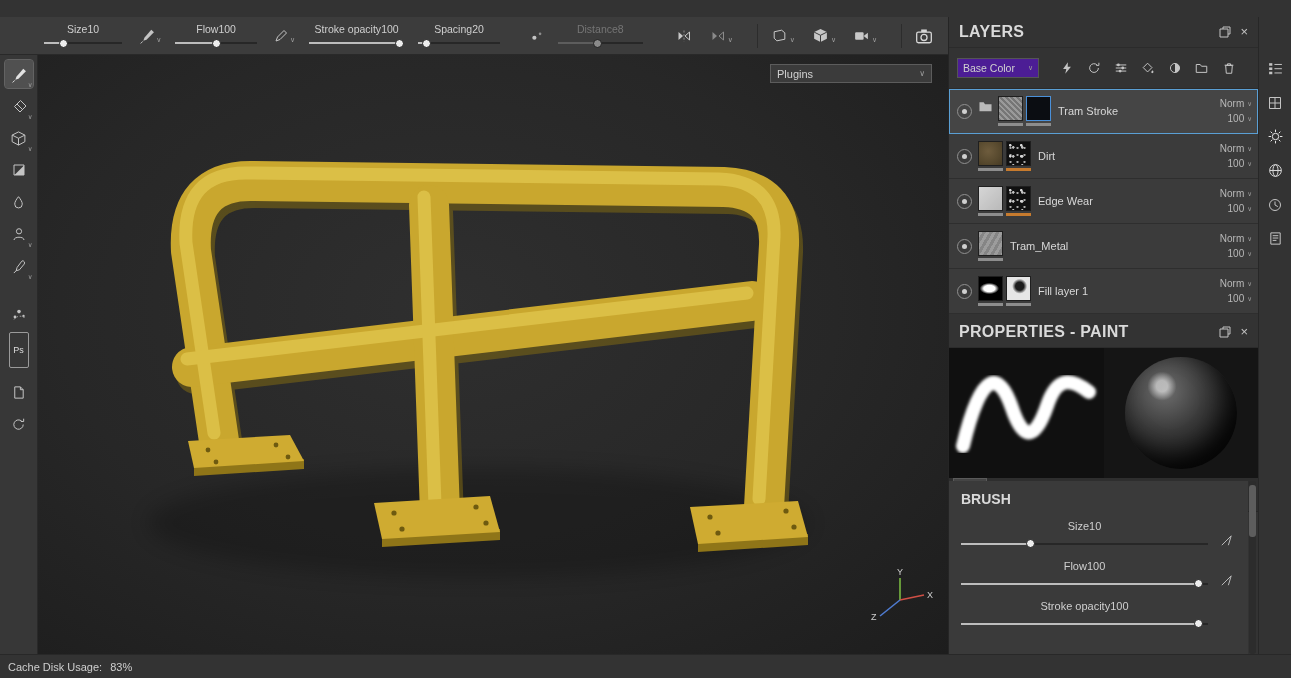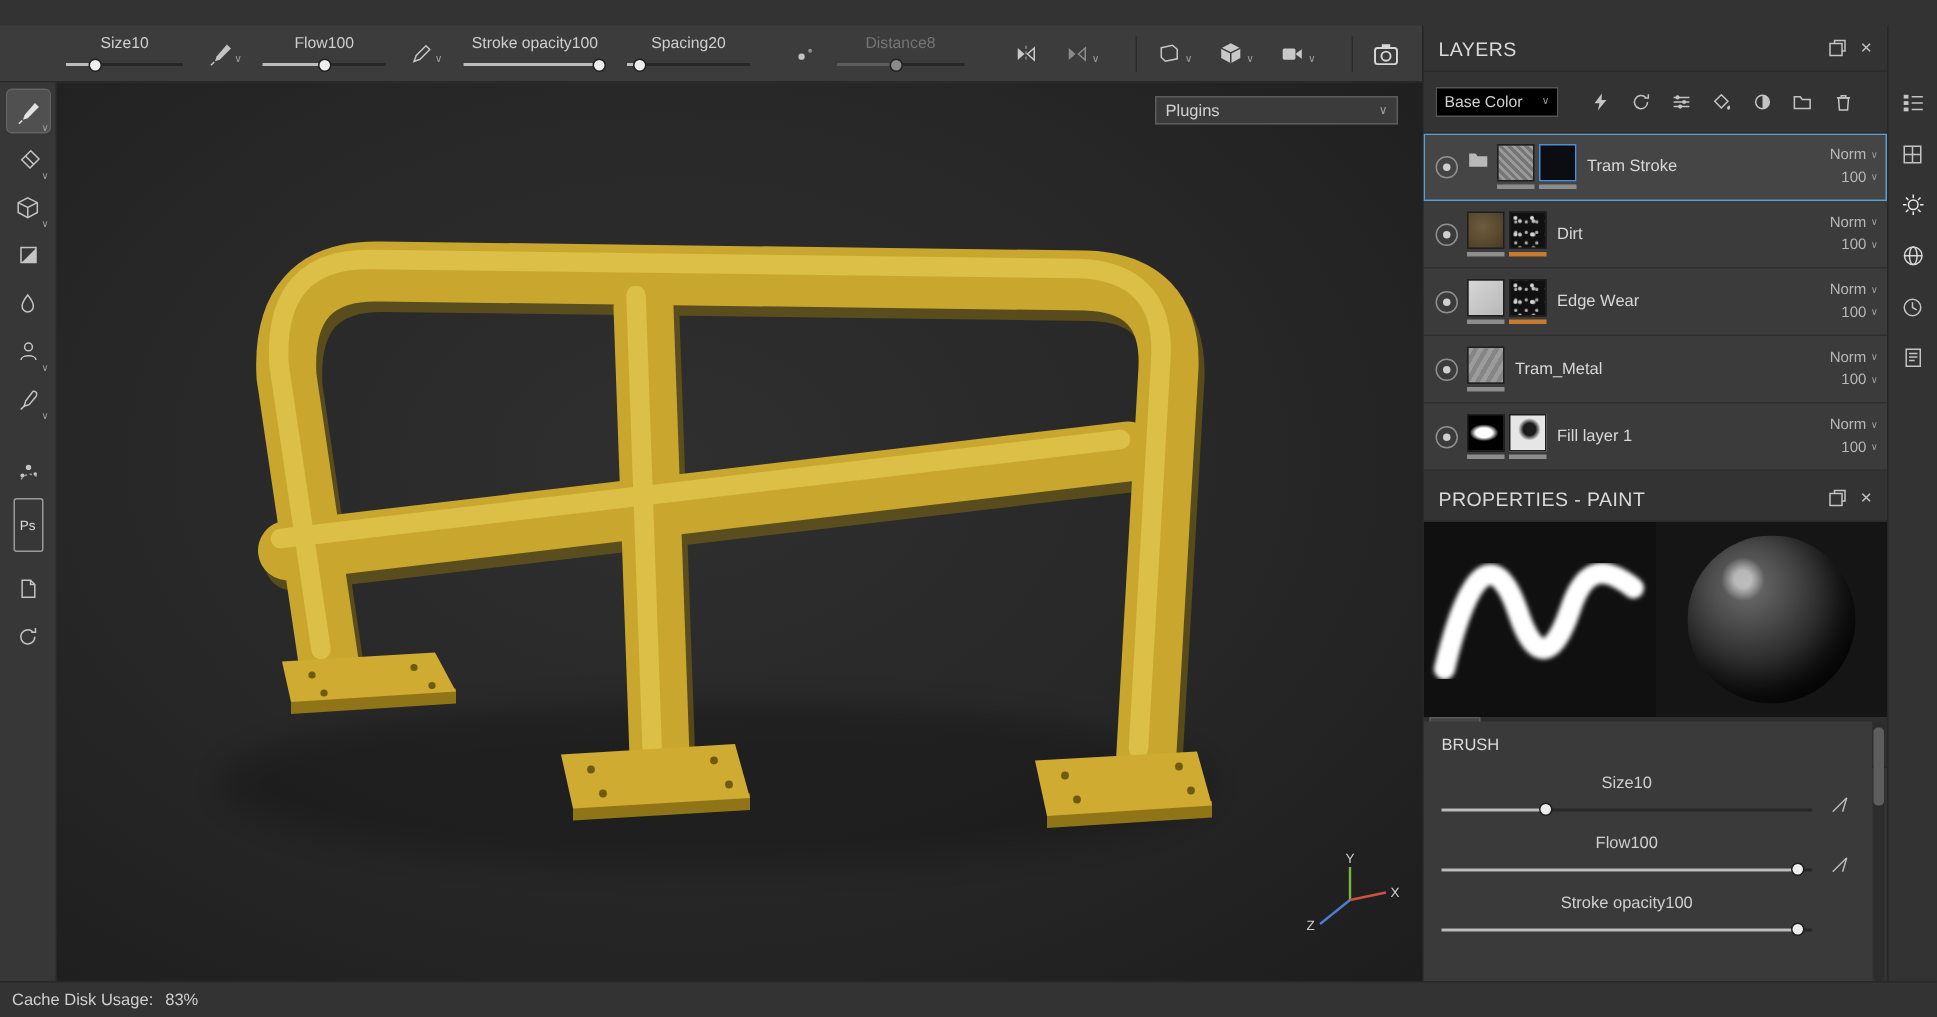--- a/index.html
+++ b/index.html
@@ -47,27 +47,27 @@
   .material-dd{position:absolute;top:9px;right:16px;width:162px;height:19px;background:#3b3b3b;
     border:1px solid #5c5c5c;display:flex;align-items:center;justify-content:space-between;
     padding:0 6px;font-size:11px;color:#d2d2d2}
   .material-dd .chev{font-size:8px}
   .gizmo{position:absolute;right:14px;bottom:26px}
 
   
   .rightpanels{position:absolute;left:948px;top:17px;width:310px;bottom:24px;background:#333;
     border-left:1px solid #252525}
   .panel-header{height:31px;display:flex;align-items:center;padding:0 10px;border-bottom:1px solid #2b2b2b}
-  .panel-title{font-weight:normal;font-size:13px;color:#dadada;letter-spacing:.3px;flex:1}
+  .panel-title{font-weight:bold;font-size:16px;color:#dadada;letter-spacing:.3px;flex:1}
   .ph-icons{display:flex;align-items:center;gap:9px}
   .ph-close{font-size:13px;color:#c4c4c4;line-height:12px}
 
   .layers-panel{position:absolute;top:0;left:0;right:0;height:300px}
   .channel-row{height:41px;display:flex;align-items:center;padding:0 8px;gap:7px;border-bottom:1px solid #2b2b2b}
-  .channel-dd{width:82px;height:20px;background:#000000;border:1px solid #555;display:flex;align-items:center;
+  .channel-dd{width:82px;height:20px;background:#4c1d95;border:1px solid #555;display:flex;align-items:center;
     justify-content:space-between;padding:0 5px;font-size:10.5px;color:#d0d0d0}
   .layer-actions{display:flex;align-items:center;gap:10px;margin-left:12px}
   .layer-actions .act{width:17px;height:17px;display:flex;align-items:center;justify-content:center}
 
   .layer-list{position:absolute;top:72px;left:0;right:0;bottom:0;overflow:hidden}
   .layer-row{height:45px;background:#3b3b3b;border-bottom:1px solid #2e2e2e;display:flex;align-items:center;
     padding:0 6px 0 4px;position:relative}
   .layer-row.selected{background:#454545;outline:1px solid #5a9fd4;outline-offset:-1px}
   .vis{width:15px;height:15px;border:1px solid #8f8f8f;border-radius:50%;display:flex;align-items:center;
     justify-content:center;margin:0 6px 0 4px;flex:none}
@@ -101,21 +101,21 @@
   .stroke-preview{width:50%;background:#101010;position:relative;overflow:hidden}
   .material-preview{width:50%;background:#151515;display:flex;align-items:center;justify-content:center;overflow:hidden}
   .sphere{width:112px;height:112px;border-radius:50%;
     background:radial-gradient(circle at 33% 26%, rgba(255,255,255,.55) 0 5%, transparent 13%),
                radial-gradient(circle at 36% 30%, #6e6e6e 0%, #3a3a3a 38%, #121212 72%, #060606 100%);
     box-shadow:inset -10px -12px 22px rgba(0,0,0,.65)}
   .props-tabs{height:34px;background:#2e2e2e;display:flex;align-items:stretch;padding-left:4px;border-bottom:1px solid #262626}
   .ptab{width:34px;display:flex;align-items:center;justify-content:center}
   .ptab.active{background:#454545;outline:1px solid #5a5a5a;outline-offset:-1px}
   .props-body{position:absolute;top:164px;left:0;right:10px;bottom:0;background:#3a3a3a;padding:10px 14px 0 12px}
-  .section-title{font-weight:normal;font-size:11px;color:#dadada;margin-bottom:14px}
+  .section-title{font-weight:bold;font-size:14px;color:#dadada;margin-bottom:14px}
   .prop-slider{margin-bottom:13px;position:relative;padding-right:26px}
   .prop-slider .srow{margin-bottom:7px;font-size:11px}
   .prop-slider .sideic{position:absolute;right:0;top:12px}
   .vscroll{position:absolute;right:2px;top:164px;bottom:0;width:7px;background:#2c2c2c;border-radius:3px}
   .vthumb{position:absolute;left:0;width:7px;top:4px;height:52px;background:#5d5d5d;border-radius:3px}
 
   
   .farstrip{position:absolute;left:1258px;top:17px;width:33px;bottom:24px;background:#333;
     border-left:1px solid #272727;display:flex;flex-direction:column;align-items:center;padding-top:42px;gap:15px}
   .strip-ic{width:19px;height:19px;display:flex;align-items:center;justify-content:center}

